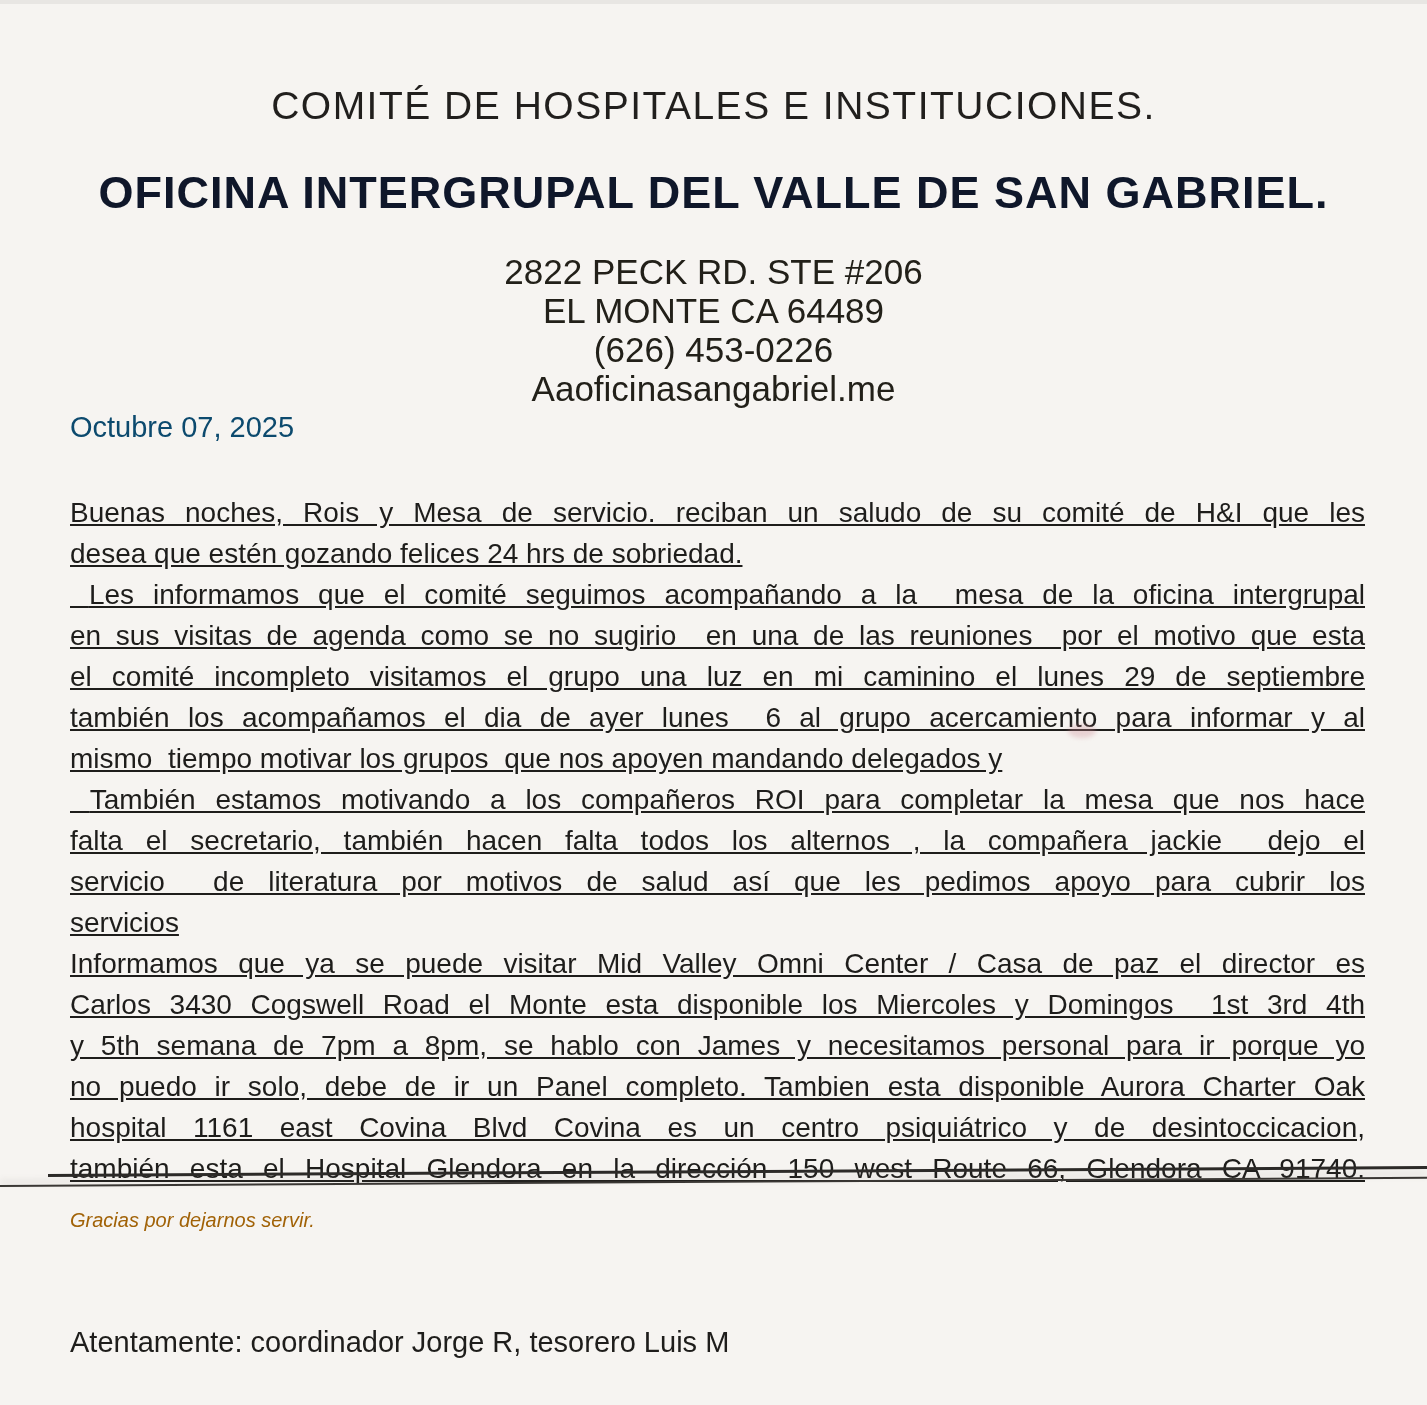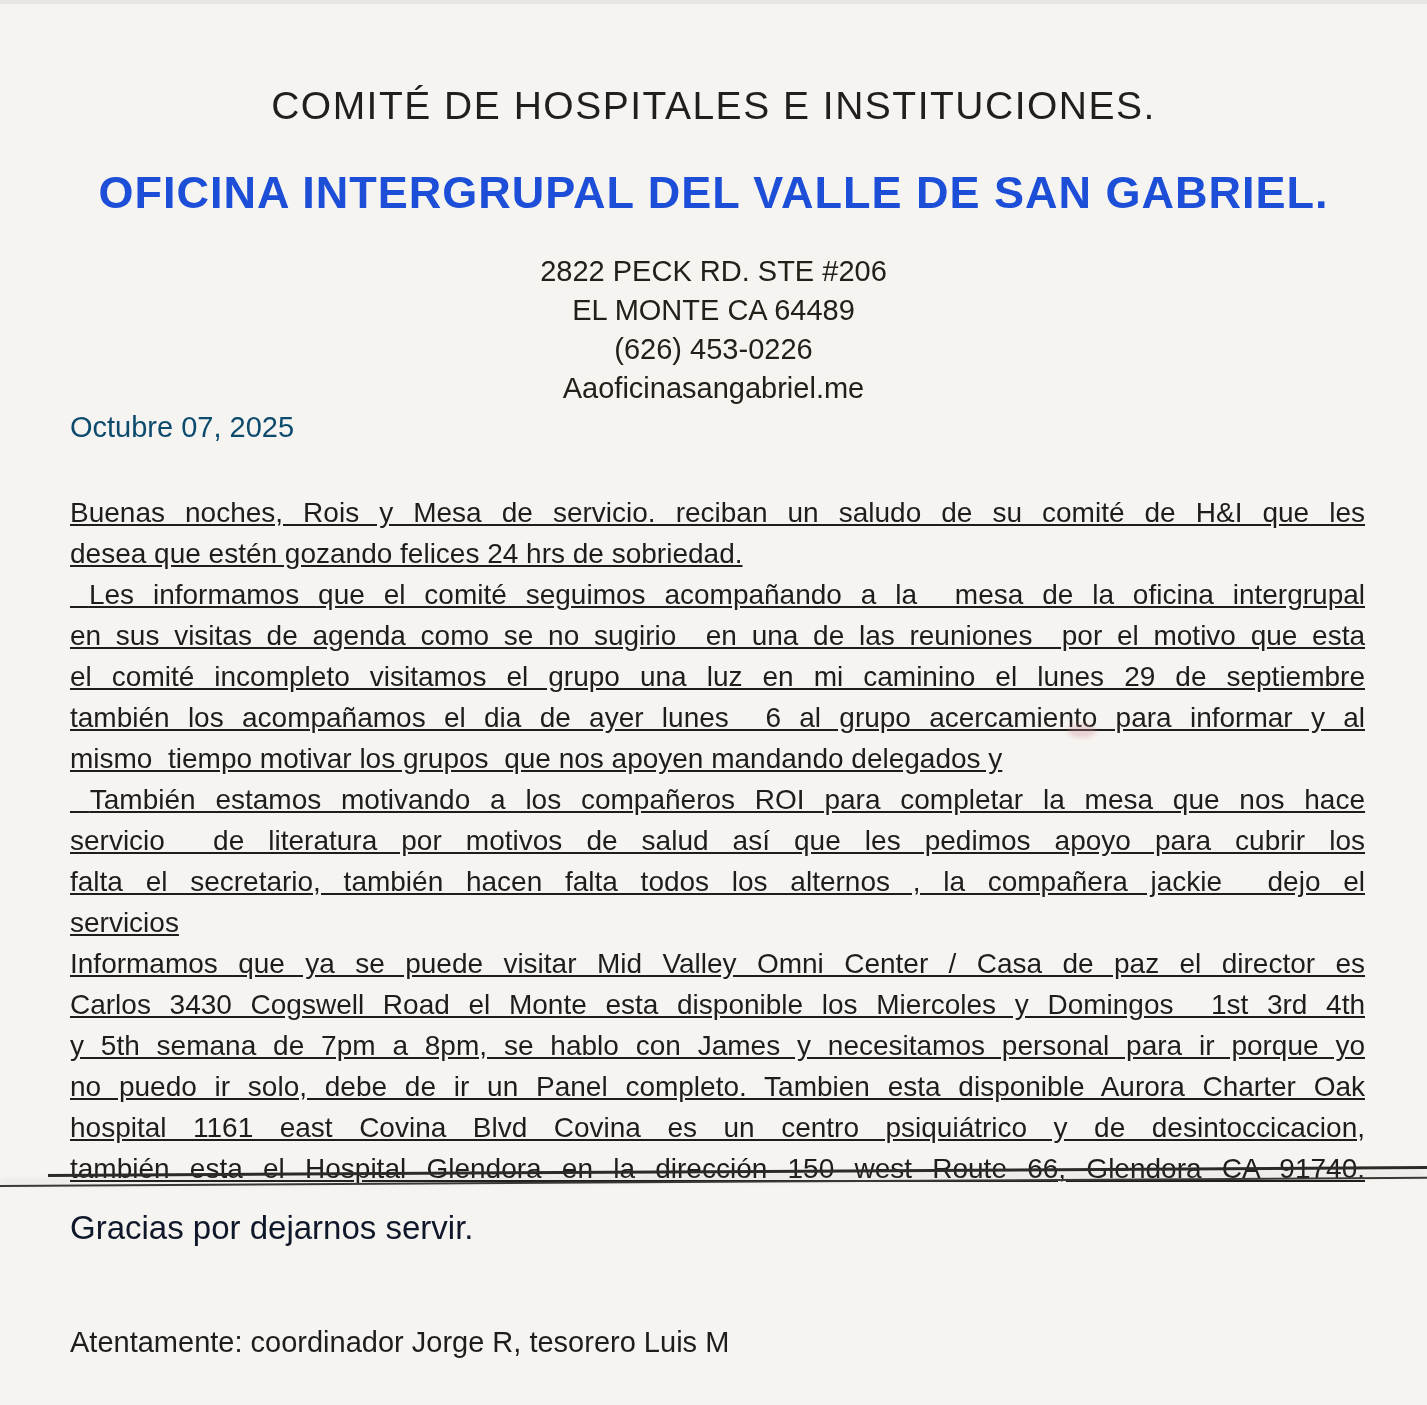--- a/index.html
+++ b/index.html
@@ -32,28 +32,28 @@
     color: #211f1d;
   }
 
   .h2 {
     position: absolute;
     top: 163px; left: 0; width: 100%;
     text-align: center;
     font-size: 45px;
     font-weight: 700;
     letter-spacing: 1px;
-    color: #1d4ed8;
+    color: #0f172a;
   }
 
   .address {
     position: absolute;
     top: 248px; left: 0; width: 100%;
     text-align: center;
-    font-size: 29px;
+    font-size: 35px;
     line-height: 39px;
     color: #222019;
   }
 
   .date {
     position: absolute;
     top: 407px; left: 70px;
     font-size: 29px;
     color: #0c4a6e;
   }
@@ -96,22 +96,23 @@
     top: 720px; left: 1068px;
     width: 28px; height: 14px;
     border-radius: 50%;
     background: rgba(201, 132, 144, 0.30);
     filter: blur(2px);
   }
 
   .closing {
     position: absolute;
     top: 1205px; left: 70px;
-    font-size: 33px;
-    color: #0f172a;
+    font-size: 20px;
+    color: #a16207;
+    font-style: italic;
   }
 
   .signature {
     position: absolute;
     top: 1322px; left: 70px;
     font-size: 29px;
     color: #1e1d1b;
   }
 </style>
 </head>
@@ -134,22 +135,22 @@
 
   <div class="body-text">
       <div class="line just">Buenas noches, Rois y Mesa de servicio. reciban un saludo de su comité de H&amp;I que les</div>
       <div class="line">desea que estén gozando felices 24 hrs de sobriedad.</div>
       <div class="line just"> Les informamos que el comité seguimos acompañando a la  mesa de la oficina intergrupal</div>
       <div class="line just">en sus visitas de agenda como se no sugirio  en una de las reuniones  por el motivo que esta</div>
       <div class="line just">el comité incompleto visitamos el grupo una luz en mi caminino el lunes 29 de septiembre</div>
       <div class="line just">también los acompañamos el dia de ayer lunes  6 al grupo acercamiento para informar y al</div>
       <div class="line">mismo  tiempo motivar los grupos  que nos apoyen mandando delegados y</div>
       <div class="line just"> También estamos motivando a los compañeros ROI para completar la mesa que nos hace</div>
+      <div class="line just">falta el secretario, también hacen falta todos los alternos , la compañera jackie  dejo el</div>
       <div class="line just">servicio  de literatura por motivos de salud así que les pedimos apoyo para cubrir los</div>
-      <div class="line just">falta el secretario, también hacen falta todos los alternos , la compañera jackie  dejo el</div>
       <div class="line">servicios</div>
       <div class="line just">Informamos que ya se puede visitar Mid Valley Omni Center / Casa de paz el director es</div>
       <div class="line just">Carlos 3430 Cogswell Road el Monte esta disponible los Miercoles y Domingos  1st 3rd 4th</div>
       <div class="line just">y 5th semana de 7pm a 8pm, se hablo con James y necesitamos personal para ir porque yo</div>
       <div class="line just">no puedo ir solo, debe de ir un Panel completo. Tambien esta disponible Aurora Charter Oak</div>
       <div class="line just">hospital 1161 east Covina Blvd Covina es un centro psiquiátrico y de desintoccicacion,</div>
       <div class="line just">también esta el Hospital Glendora en la dirección 150 west Route 66, Glendora CA 91740.</div>
     </div>
 
   <div class="smudge"></div>

